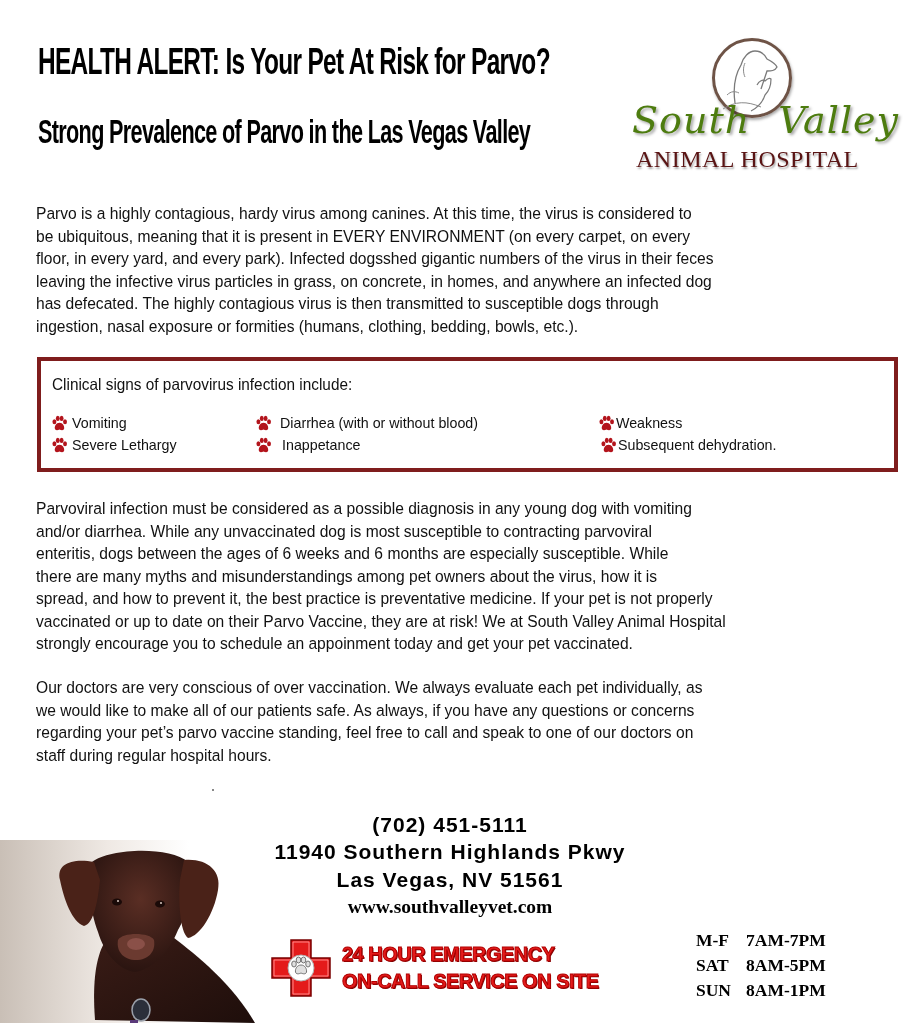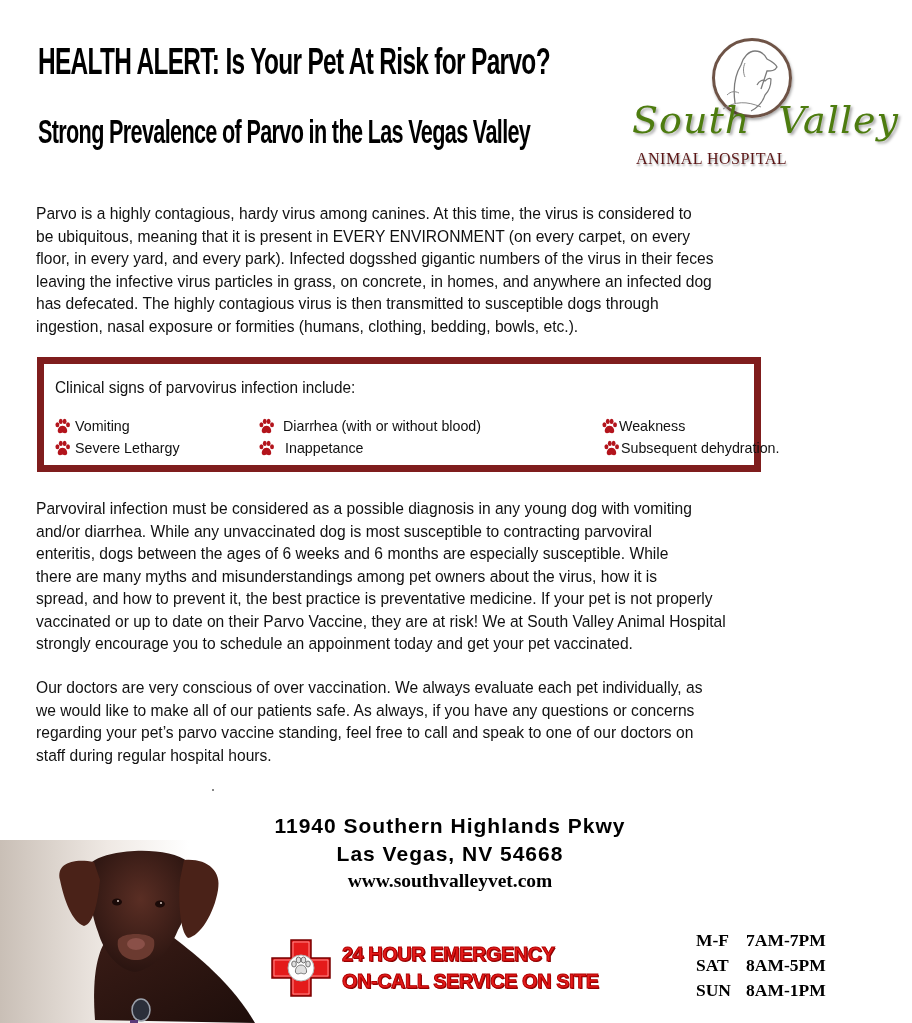--- a/index.html
+++ b/index.html
@@ -31,38 +31,38 @@
     .logo-script {
       position: absolute; left: 4px; top: 70px; width: 262px;
       font-family: "DejaVu Serif", serif; font-style: italic;
       font-size: 38px; line-height: 44px; color: #4d7c0f;
       text-shadow: 2px 2px 3px rgba(0,0,0,0.35);
       letter-spacing: 1px; white-space: nowrap;
     }
     .logo-script .gap { display: inline-block; width: 28px; }
     .logo-sub {
       position: absolute; left: 8px; top: 118px; width: 262px;
-      font-family: "Liberation Serif", serif; font-size: 16px; line-height: 26px;
+      font-family: "Liberation Serif", serif; font-size: 24px; line-height: 26px;
       color: #5a1414; letter-spacing: 0.5px; white-space: nowrap;
       text-shadow: 1px 2px 2px rgba(0,0,0,0.35);
     }
 
     .para {
       position: absolute; left: 36px; width: 850px;
       font-size: 16.8px; line-height: 22.5px; color: #111;
       transform: scaleX(0.93); transform-origin: left top;
     }
     .para span { display: block; white-space: nowrap; }
     #p1 { top: 203px; }
     #p2 { top: 498px; }
     #p3 { top: 677px; }
 
     .signs-box {
-      position: absolute; left: 37px; top: 357px; width: 724px; height: 115px;
-      border: 7px solid #7f1d1d; background: #fff; text-align: center;
+      position: absolute; left: 37px; top: 357px; width: 861px; height: 115px;
+      border: 4px solid #7f1d1d; background: #fff; text-align: center;
     }
     .signs-title {
       position: absolute; left: 11px; top: 13px;
       font-size: 16.5px; line-height: 20px; white-space: nowrap;
       transform: scaleX(0.93); transform-origin: left top;
     }
     .sign {
       position: absolute; display: flex; align-items: center;
       font-size: 15px; line-height: 20px; white-space: nowrap;
     }
@@ -254,22 +254,23 @@
     <ellipse cx="117" cy="62" rx="5" ry="3.5" fill="#1a0a08"></ellipse>
     <ellipse cx="160" cy="64" rx="5" ry="3.5" fill="#1a0a08"></ellipse>
     <circle cx="118" cy="61" r="1" fill="#d9c8c0"></circle>
     <circle cx="161" cy="63" r="1" fill="#d9c8c0"></circle>
     <ellipse cx="141" cy="170" rx="9" ry="11" fill="#2b2f3a" stroke="#9aa0aa" stroke-width="1.5"></ellipse>
     <rect x="130" y="180" width="8" height="3" fill="#5a3a7a"></rect>
   </svg>
 </div>
 
 <div class="contact">
+  <div class="phone">(702) 451-5111</div>
   <div class="addr">11940 Southern Highlands Pkwy</div>
-  <div class="city">Las Vegas, NV  54668</div>
+  <div class="city">Las Vegas, NV  51561</div>
   <div class="web">www.southvalleyvet.com</div>
 </div>
 
 <div class="emergency">
   <svg class="cross" width="62" height="60" viewBox="0 0 62 60">
     <path d="M21 2 H41 V20 H60 V40 H41 V58 H21 V40 H2 V20 H21 Z" fill="#e41b1b" stroke="#7a0000" stroke-width="1.5"></path>
     <path d="M23 4 H39 V22 H58 V38 H39 V56 H23 V38 H4 V22 H23 Z" fill="none" stroke="#ff8a8a" stroke-width="1"></path>
     <circle cx="31" cy="30" r="13" fill="#ffffff" stroke="#b0b0b0" stroke-width="1"></circle>
     <g fill="#e0e0e0" stroke="#555" stroke-width="0.8">
       <ellipse cx="24" cy="26" rx="2.3" ry="3"></ellipse>

